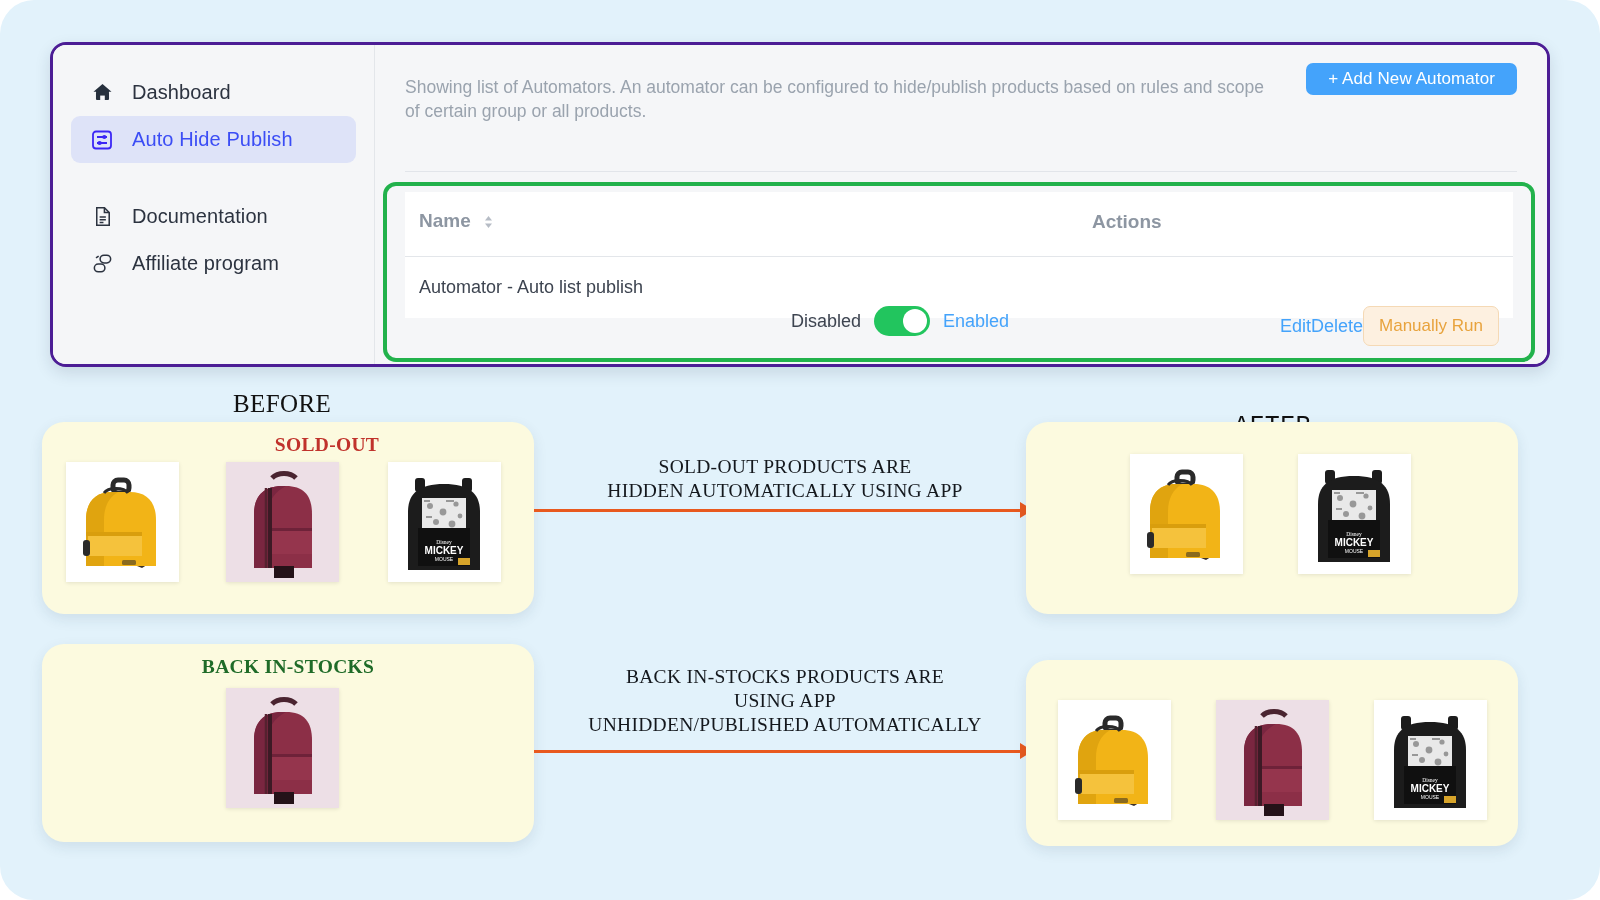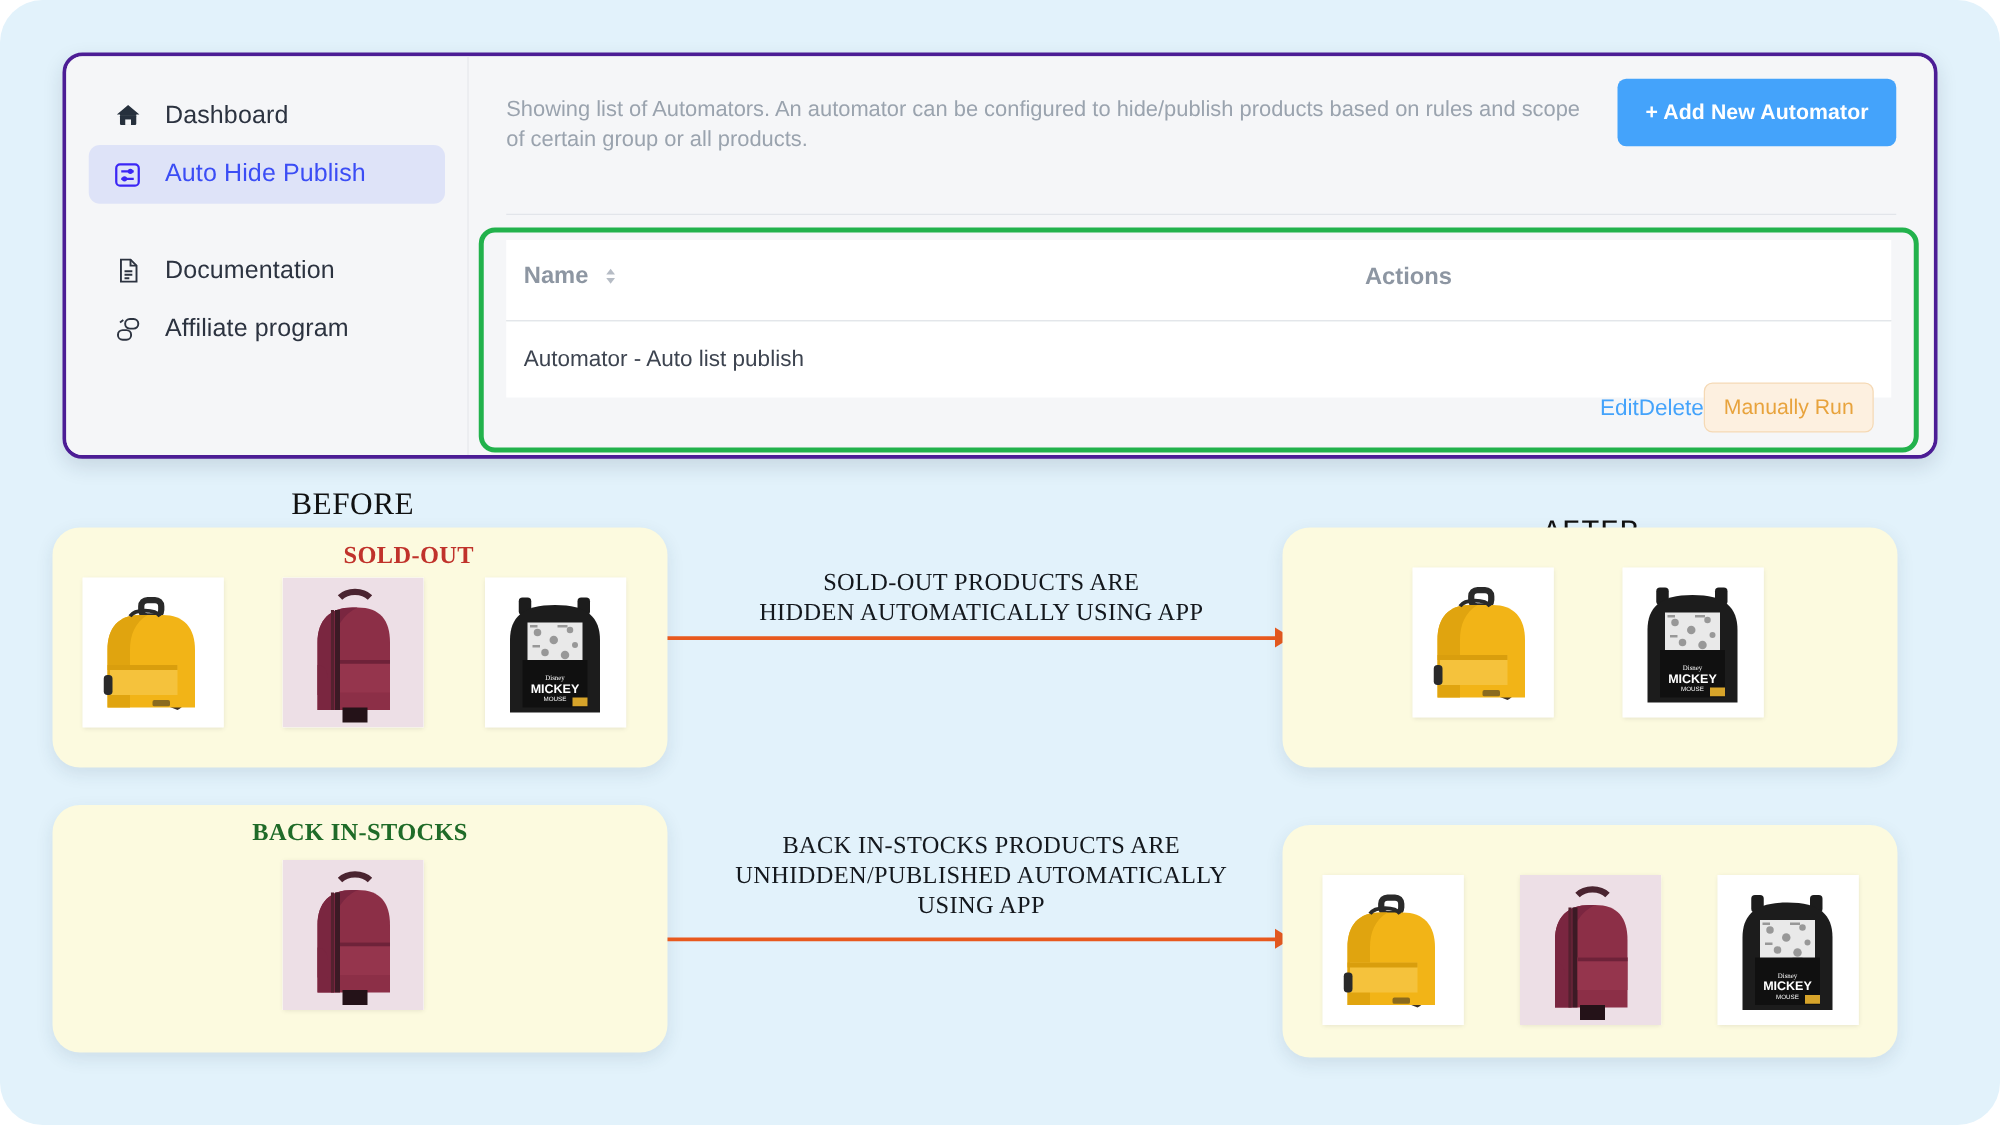--- a/index.html
+++ b/index.html
@@ -91,23 +91,23 @@
   }
   .add-btn {
     position: absolute;
     right: 30px;
     top: 18px;
     background: #44a3fb;
     color: #fff;
     border: none;
     border-radius: 7px;
     font-size: 17px;
-    font-weight: bold;
+    font-weight: normal;
     padding: 0 22px;
-    height: 54px;
+    height: 32px;
     cursor: pointer;
     font-family: "Liberation Sans", sans-serif;
     letter-spacing: .1px;
   }
   .hr {
     position: absolute;
     left: 30px; right: 30px;
     top: 126px;
     height: 1px;
     background: #e2e5ea;
@@ -342,20 +342,27 @@
             </tr>
           </thead>
           <tbody>
             <tr>
               <td class="cell-name">Automator - Auto list publish</td>
               <td></td>
             </tr>
           </tbody>
         </table>
 
+        <div class="toggle-wrap">
+          <span class="toggle-label">Disabled</span>
+          <div class="toggle">
+            <div class="knob"></div>
+          </div>
+          <span class="toggle-label on">Enabled</span>
+        </div>
 
         <div class="actions-wrap">
           <button class="link-btn">Edit</button>
           <button class="link-btn">Delete</button>
           <button class="run-btn">Manually Run</button>
         </div>
       </div>
     </div>
   </div>
 
@@ -486,22 +493,22 @@
         <path d="M46 66h40v26H46z" fill="#95354d"></path>
         <rect x="46" y="66" width="40" height="3" fill="#6e2239"></rect>
         <path d="M28 70c5 0 8 4 8 10v14h-8z" fill="#7a2640"></path>
         <rect x="48" y="104" width="20" height="12" fill="#241218"></rect>
       </svg>
     </div>
   </div>
 
   <div class="arrow-text" style="left:548px; top:665px; width:474px;">
     <div>BACK IN-STOCKS PRODUCTS ARE</div>
+    <div>USING APP</div>
     <div>UNHIDDEN/PUBLISHED AUTOMATICALLY</div>
-    <div>USING APP</div>
   </div>
   <div class="arrow-line" style="left:534px; top:750px; width:490px;"></div>
   <div class="arrow-head" style="left:1020px; top:743px;"></div>
 
   <div class="ycard" style="left:1026px; top:660px; width:492px; height:186px;">
     <div class="prod" style="left:32px; top:40px; width:113px; height:120px;">
       <svg viewBox="0 0 113 120">
         <rect width="113" height="120" fill="#ffffff"></rect>
         <rect x="47" y="18" width="16" height="13" rx="5" fill="none" stroke="#2a2a2a" stroke-width="5"></rect>
         <path d="M72 34c12 6 16 22 16 40 0 16-4 28-12 32l-10-4z" fill="#3b3027"></path>

